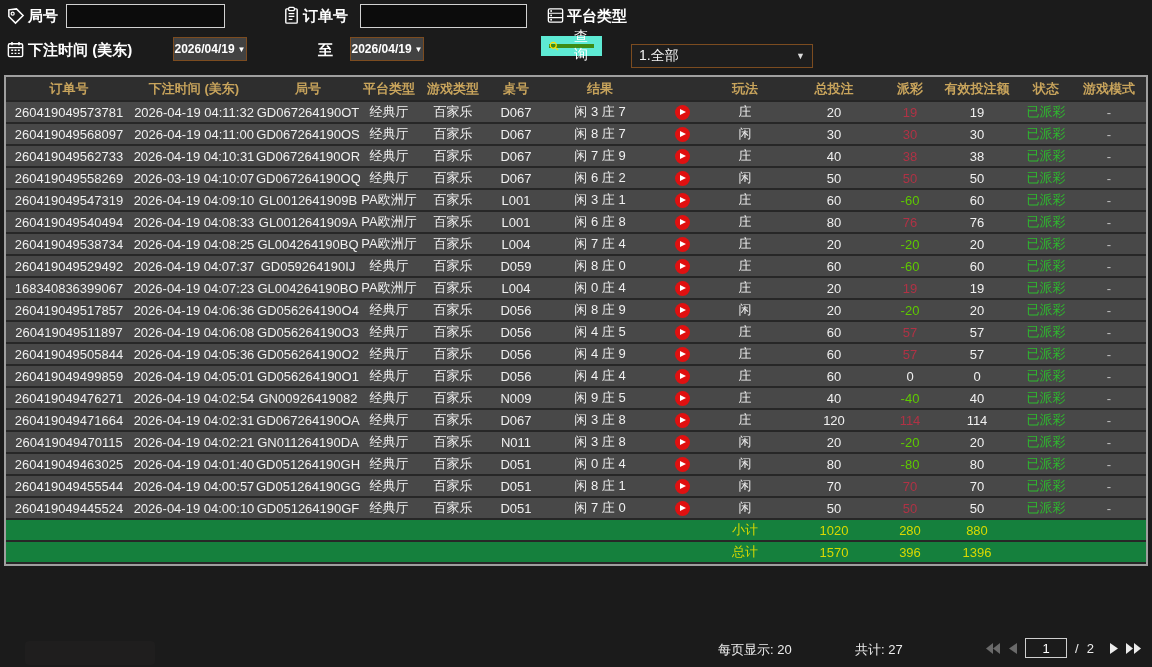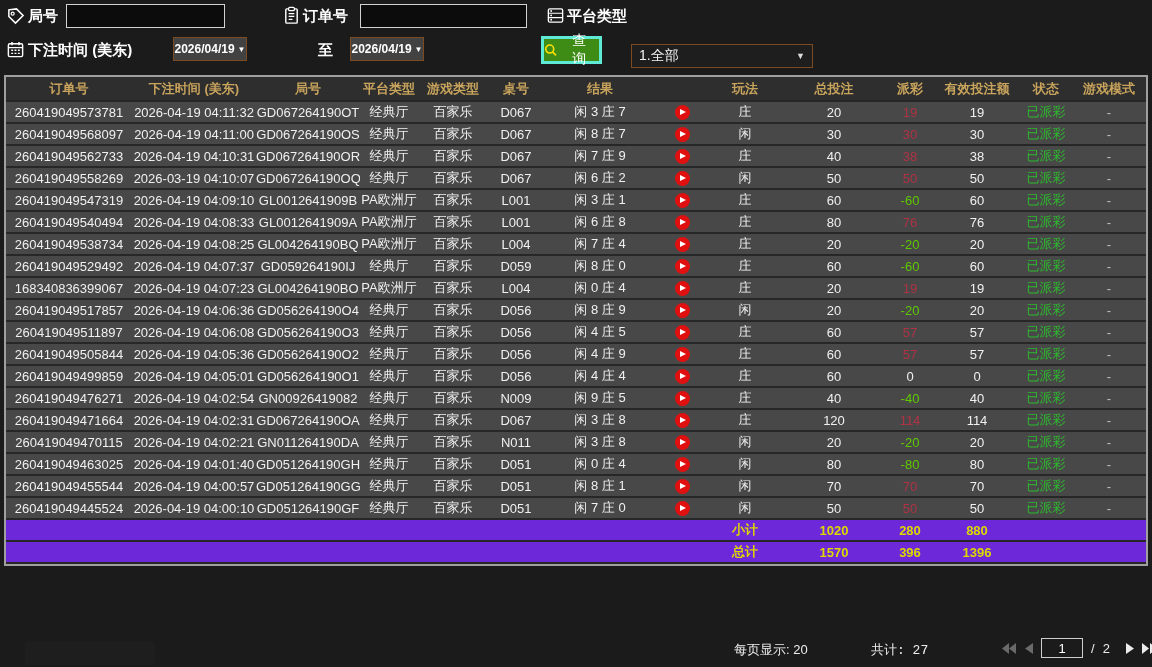--- a/index.html
+++ b/index.html
@@ -24,55 +24,55 @@
     padding:0 7px; font-size:14px; color:#f2f2f2; cursor:pointer;
   }
   .selectbox .arrow { font-size:9px; color:#dcdcdc; }
   .datebtn {
     background:#424242; border:1px solid #7c4c20; height:24px; width:74px;
     display:flex; align-items:center; justify-content:center; gap:3px;
     font-size:12px; font-weight:bold; color:#fff; cursor:pointer;
   }
   .datebtn .arrow { font-size:8px; }
   .querybtn {
-    background:#3e8c15; border:3px solid #5eead4; height:28px; width:61px;
+    background:#3e8c15; border:8px solid #5eead4; height:20px; width:61px;
     display:flex; align-items:center; justify-content:center; gap:15px;
     font-size:14px; color:#fff; cursor:pointer; font-weight:normal;
   }
   
   .tablewrap {
     position:absolute; left:4px; top:75px; width:1144px;
     border:2px solid #9f9f9f; background:#484848;
   }
   table { border-collapse:collapse; table-layout:fixed; width:1140px; }
   thead td {
     background:#2e2e2e; color:#c8a45c; font-weight:bold; font-size:13px;
     text-align:center; height:24px; border-bottom:2px solid #262626;
   }
   tbody td {
     background:#484848; color:#f0f0f0; font-size:13px; text-align:center;
     height:22px; border-bottom:2px solid #272727; overflow:hidden;
     white-space:nowrap;
   }
-  tbody tr.totalrow td { background:#6d28d9; color:#d9d900; font-weight:bold; }
+  tbody tr.totalrow td { background:#15803d; color:#d9d900; font-weight:normal; }
   td.pay-pos { color:#b03245; }
   td.pay-neg { color:#5ec900; }
   td.status  { color:#2eb82e; }
   td.mode    { color:#c0c0c0; }
   .play-icon {
     display:inline-block; width:15px; height:15px; border-radius:50%;
     background:#e01010; position:relative; vertical-align:middle; cursor:pointer;
   }
   .play-icon::after {
     content:""; position:absolute; left:5.5px; top:4px;
     border-left:6px solid #fff; border-top:3.5px solid transparent;
     border-bottom:3.5px solid transparent;
   }
   
-  .footer { position:absolute; left:16px; top:638px; width:1092px; height:24px;
+  .footer { position:absolute; left:0; top:638px; width:1092px; height:24px;
     font-size:13px; color:#ececec; }
   .pager { position:absolute; top:0; display:flex; align-items:center; gap:8px; }
   .pagebox {
     width:42px; height:20px; background:#1b1b1b; border:1px solid #cfcfcf;
     color:#fff; text-align:center; font-size:13px; outline:none;
   }
   .arrbtn { display:inline-flex; align-items:center; cursor:pointer; }
   .watermark {
     position:absolute; left:25px; top:641px; width:130px; height:24px;
     background:#232020; border-radius:4px; opacity:.55;
@@ -506,21 +506,21 @@
         <td></td>
           <td></td>
       </tr>
     </tbody>
   </table>
 </div>
 
 <div class="watermark"></div>
 <div class="footer">
   <span class="abs" style="left:718px; top:3px;">每页显示: 20</span>
-  <span class="abs" style="left:855px; top:3px;font-family:Liberation Mono, monospace;">共计: 27</span>
+  <span class="abs" style="left:855px; top:3px;">共计: 27</span>
   <div class="pager" style="left:986px;">
     <span class="arrbtn">
       <svg width="15" height="11" viewBox="0 0 15 11">
           <polygon points="7,0 7,11 0,5.5" fill="#6a6a6a"></polygon>
           <polygon points="14,0 14,11 7,5.5" fill="#6a6a6a"></polygon>
         </svg>
     </span>
     <span class="arrbtn">
       <svg width="8" height="11" viewBox="0 0 8 11">
           <polygon points="8,0 8,11 0,5.5" fill="#6a6a6a"></polygon>

